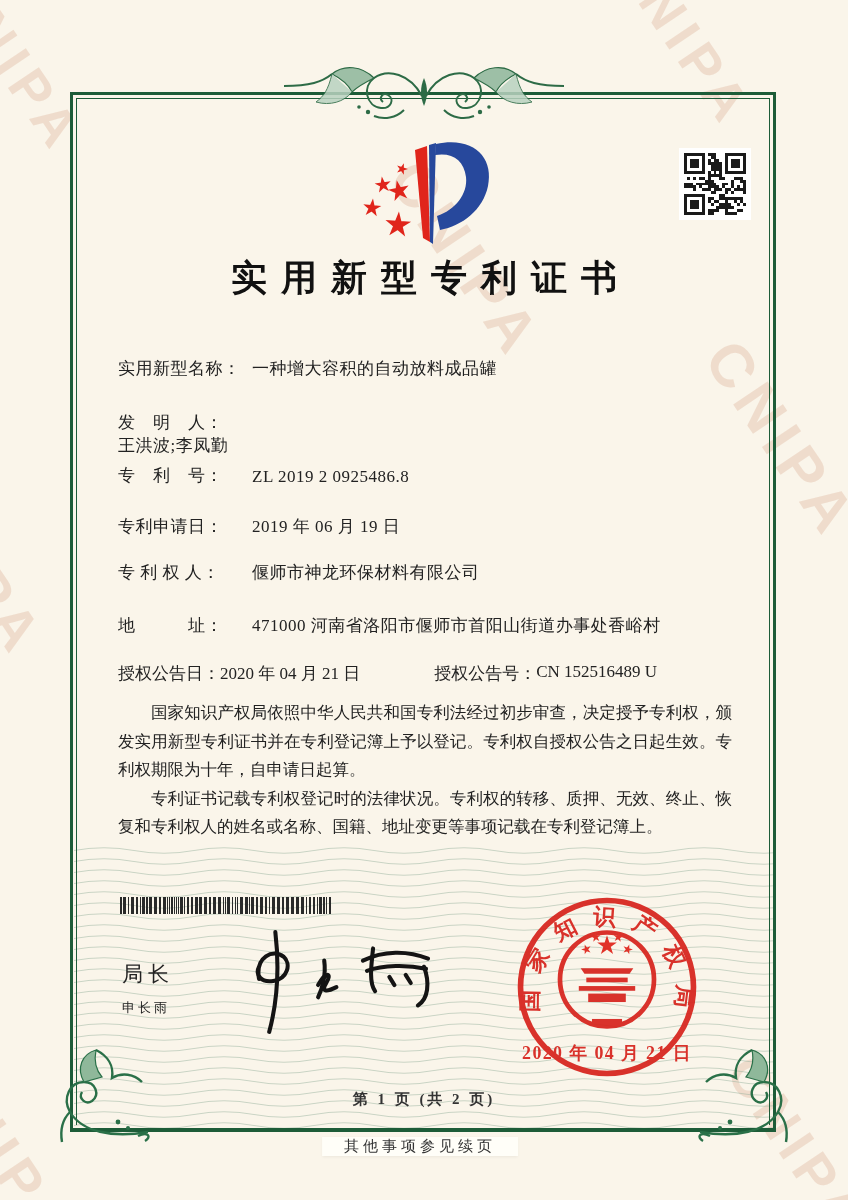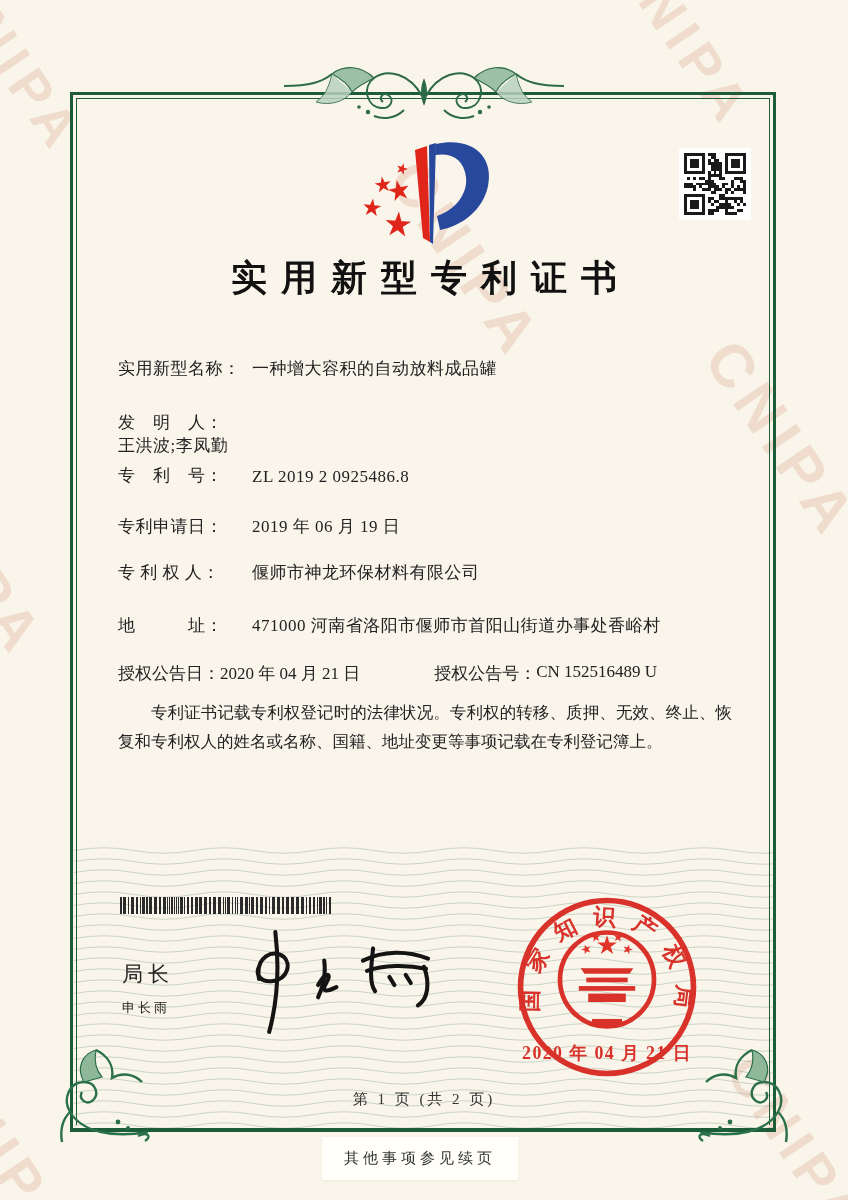--- a/index.html
+++ b/index.html
@@ -43,25 +43,25 @@
   .grant-pair.second{margin-left:74px;}
   
   .paras{position:absolute;left:118px;top:699px;width:614px;z-index:3;font-size:16.5px;line-height:28.5px;text-align:justify;}
   .paras p{margin:0;text-indent:2em;}
   
   .barcode{position:absolute;left:120px;top:897px;z-index:3;}
   .sig-title{position:absolute;left:122px;top:960px;font-size:21px;letter-spacing:5px;z-index:3;}
   .sig-name{position:absolute;left:122px;top:999px;font-size:13px;letter-spacing:3px;z-index:3;}
   .sig-script{position:absolute;left:228px;top:926px;z-index:3;}
   .seal{position:absolute;left:513px;top:893px;z-index:4;opacity:.93;}
-  .page-num{position:absolute;left:0;right:0;top:1090px;text-align:center;font-size:15px;letter-spacing:3px;color:#333;z-index:3;}
+  .page-num{position:absolute;left:0;right:0;top:1090px;text-align:center;font-size:15px;letter-spacing:3px;color:#333;z-index:3;font-weight:bold;}
   .note-box{
     position:absolute;left:50%;top:1137px;transform:translateX(-52%);z-index:3;
     background:#fffef8;box-shadow:0 1px 3px rgba(0,0,0,.06);
-    padding:12px 22px;font-size:15px;letter-spacing:4px;color:#333;white-space:nowrap;
+    padding:0 22px;font-size:15px;letter-spacing:4px;color:#333;white-space:nowrap;
   }
 </style>
 </head>
 <body>
 
 <div class="page">
 
   <span class="wm" style="left:-18px;top:-40px;font-size:54px;transform:rotate(56deg);">CNIPA</span>
   <span class="wm" style="left:652px;top:-66px;font-size:54px;transform:rotate(56deg);">CNIPA</span>
   <span class="wm" style="left:432px;top:148px;font-size:60px;transform:rotate(56deg);">CNIPA</span>
@@ -405,20 +405,21 @@
       <span>授权公告日：</span>
       <span>2020 年 04 月 21 日</span>
     </span>
     <span class="grant-pair second">
       <span>授权公告号：</span>
       <span>CN 152516489 U</span>
     </span>
   </div>
 
   <div class="paras">
+    <p>国家知识产权局依照中华人民共和国专利法经过初步审查，决定授予专利权，颁发实用新型专利证书并在专利登记簿上予以登记。专利权自授权公告之日起生效。专利权期限为十年，自申请日起算。</p>
     <p>专利证书记载专利权登记时的法律状况。专利权的转移、质押、无效、终止、恢复和专利权人的姓名或名称、国籍、地址变更等事项记载在专利登记簿上。</p>
   </div>
 
   <svg class="barcode" id="barcode" width="216" height="17">
       <rect x="0" y="0" width="2" height="17" fill="#2a2a2a"></rect>
       <rect x="3" y="0" width="3" height="17" fill="#2a2a2a"></rect>
       <rect x="8" y="0" width="1" height="17" fill="#2a2a2a"></rect>
       <rect x="11" y="0" width="3" height="17" fill="#2a2a2a"></rect>
       <rect x="16" y="0" width="2" height="17" fill="#2a2a2a"></rect>
       <rect x="20" y="0" width="1" height="17" fill="#2a2a2a"></rect>

